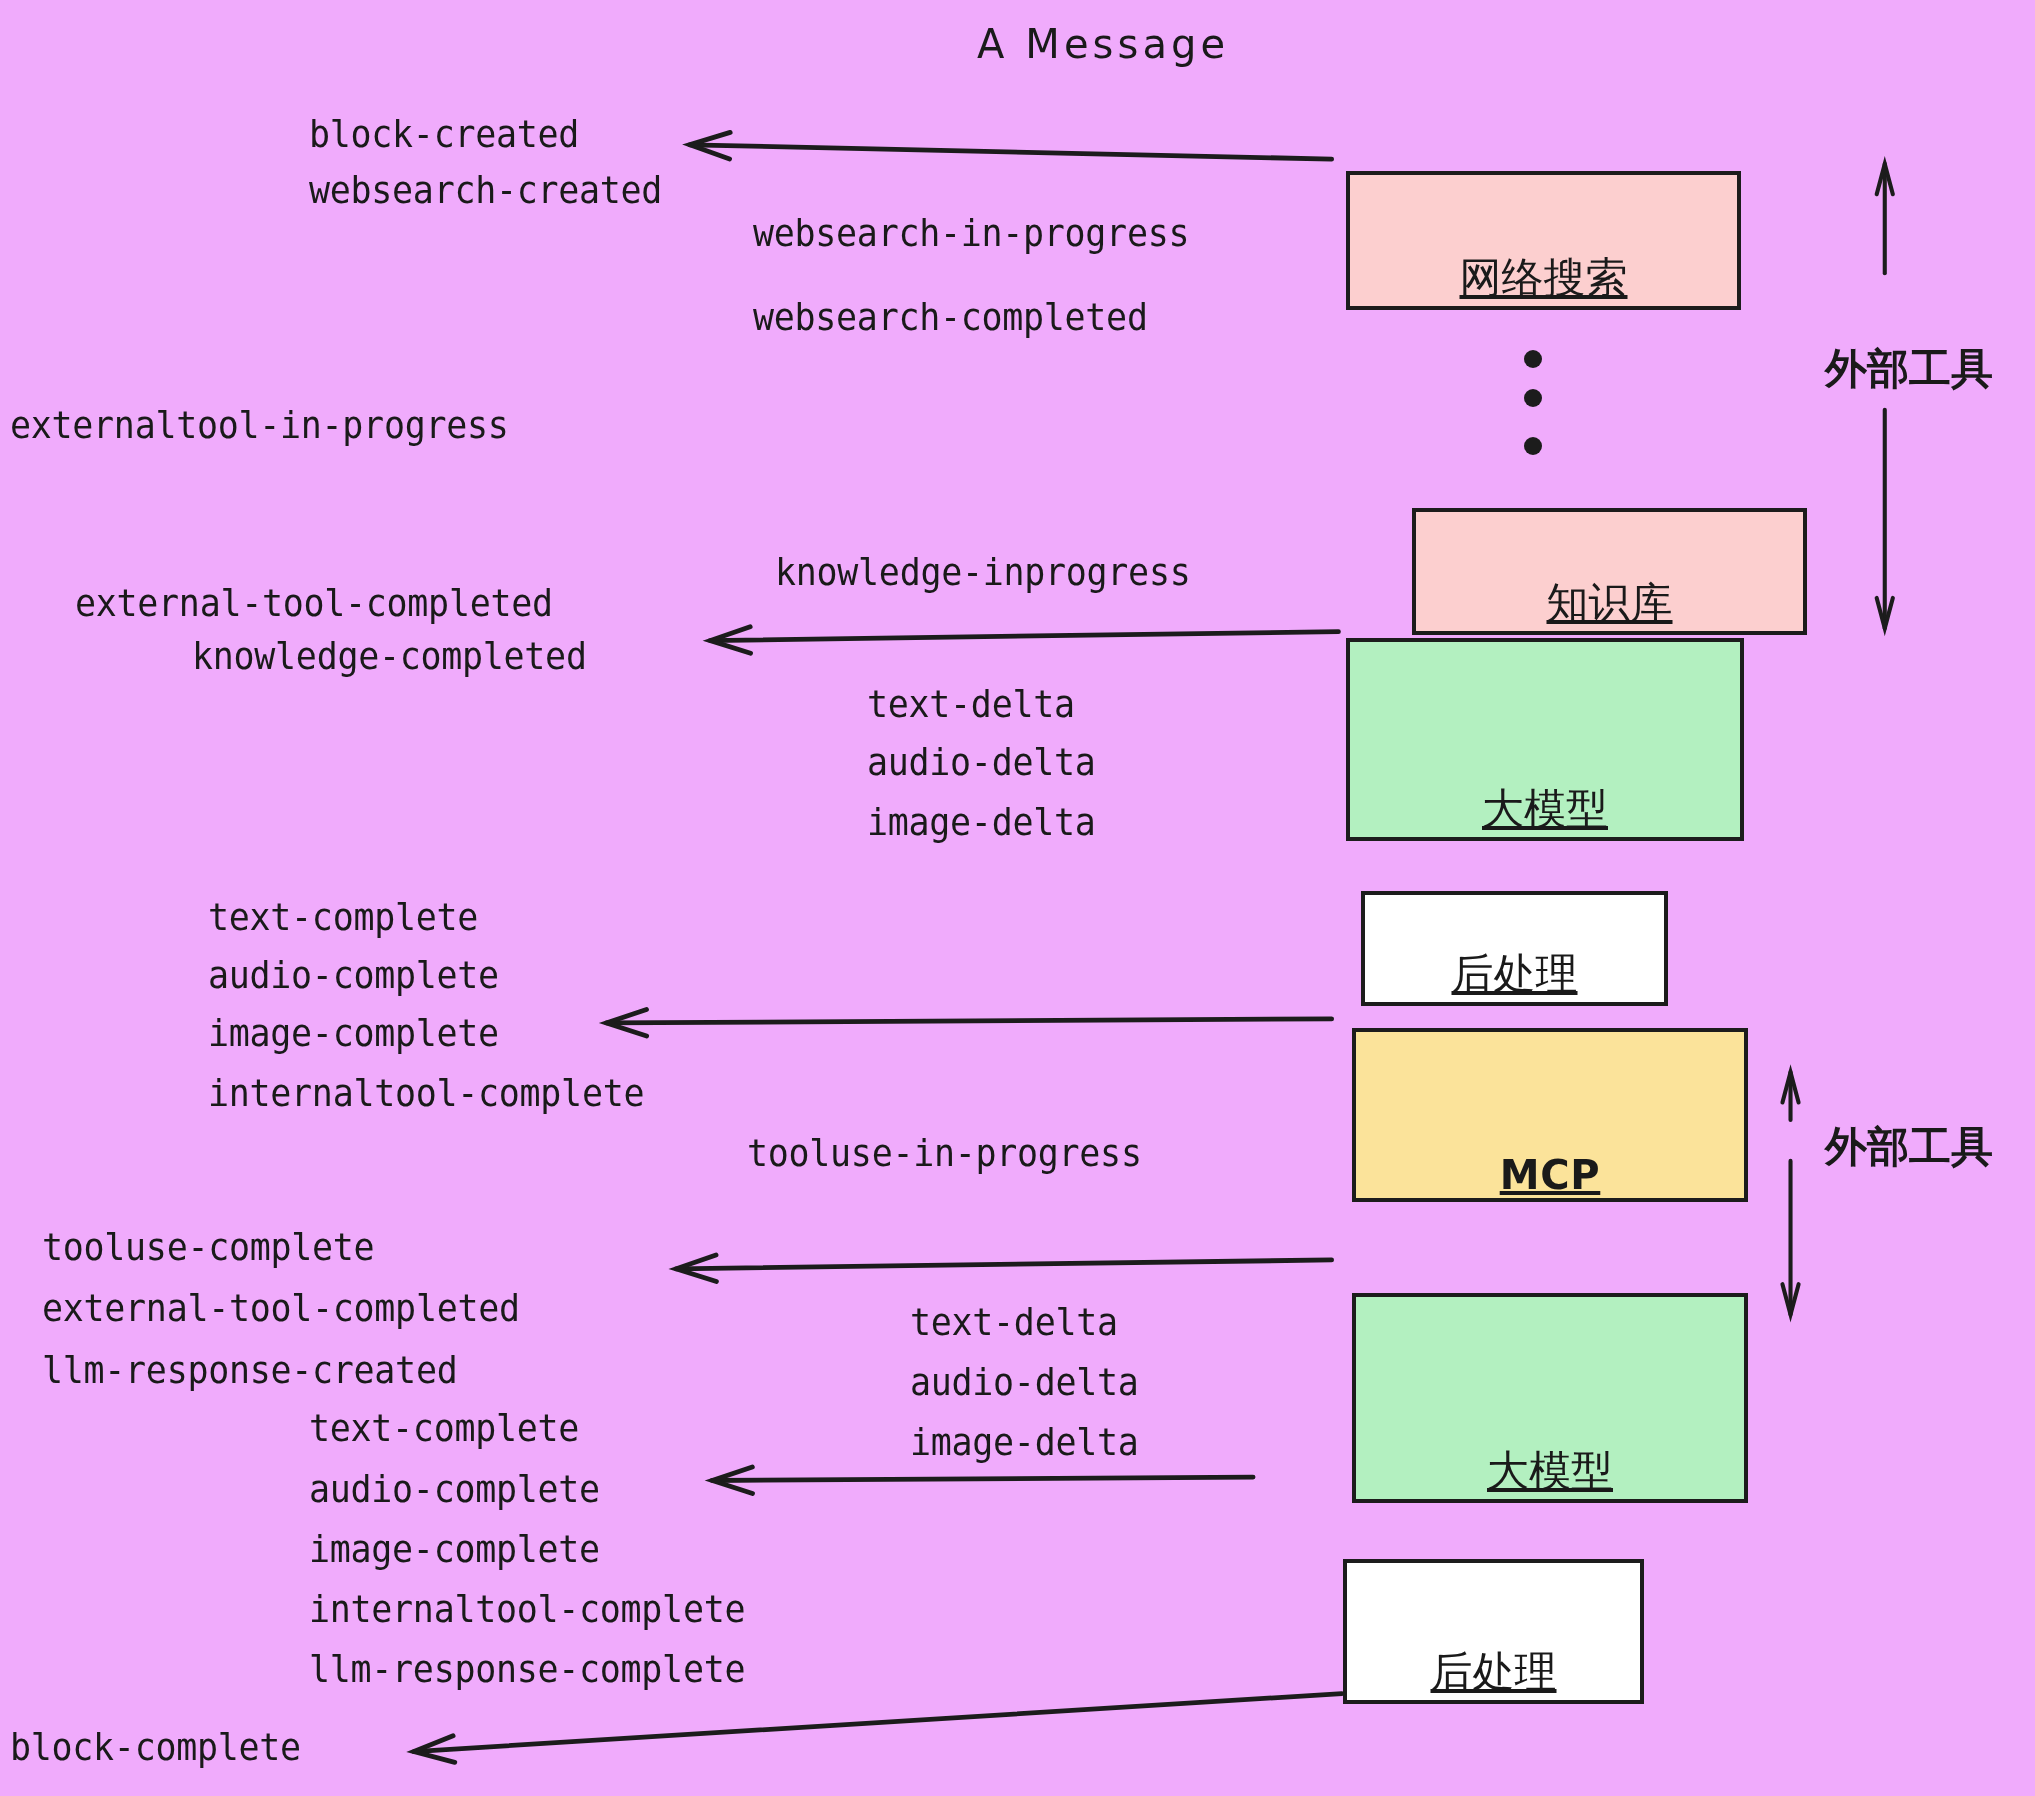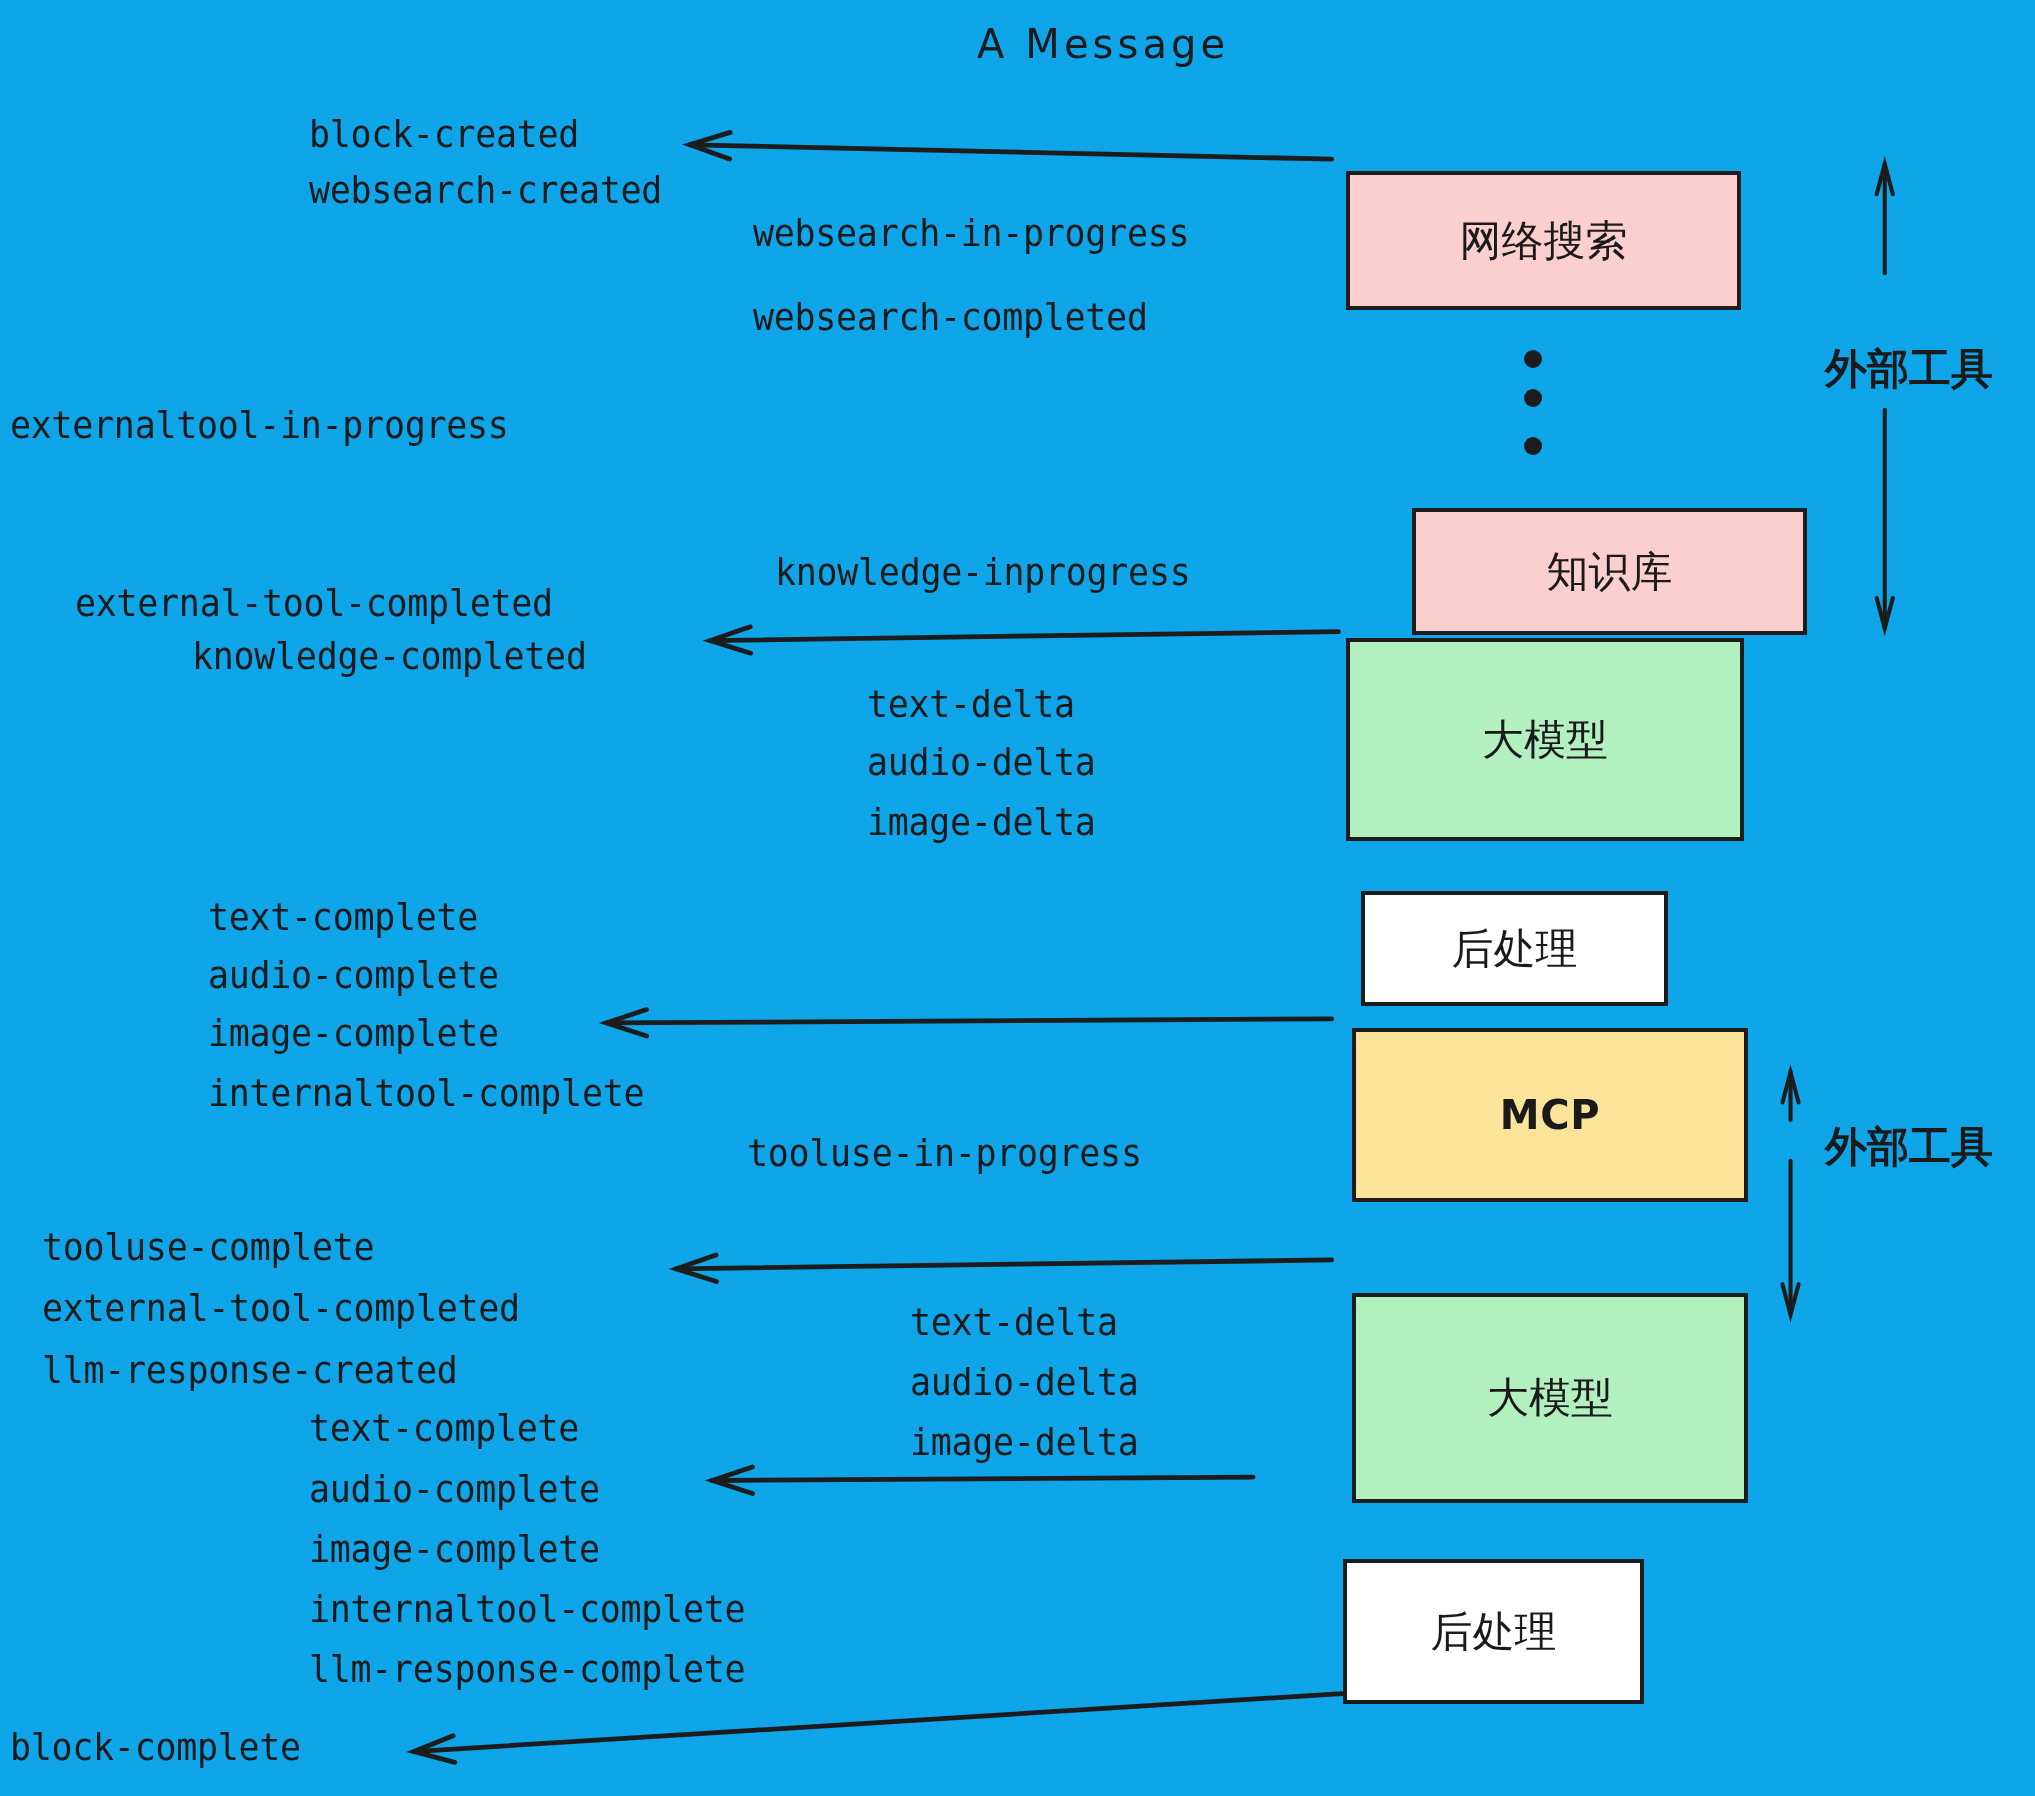--- a/index.html
+++ b/index.html
@@ -1,19 +1,19 @@
 <!DOCTYPE html>
 <html style="font-size:11px"><head>
 <meta charset="utf-8">
 <style>
   html,body{margin:0;padding:0;background:#ffffff;}
   #root{
     position:relative;
     width:2035px;height:1796px;
-    background:#0ea5e9;
+    background:#f0abfc;
     font-family:"DejaVu Sans Mono","Liberation Mono",monospace;
     overflow:hidden;
   }
   .evt{
     position:absolute;
     font-family:"DejaVu Sans Mono","Liberation Mono",monospace;
     font-size:38px;
     letter-spacing:-0.3px;
     color:#1a1a1a;
     white-space:nowrap;
@@ -27,25 +27,26 @@
     font-size:40px;
     letter-spacing:4.1px;
     color:#1a1a1a;
     white-space:nowrap;
   }
   .box{
     position:absolute;
     border:4.8px solid #1c1c1c;
     box-sizing:border-box;
     display:flex;
-    align-items:center;
+    align-items:flex-end;
     justify-content:center;
     font-family:"DejaVu Sans","Liberation Sans",sans-serif;
     font-size:42px;
     color:#1a1a1a;
+    text-decoration:underline;
   }
   .box.mcpbox{
     font-family:"DejaVu Sans","Liberation Sans",sans-serif;
     font-size:40px;
     font-weight:bold;
     letter-spacing:0.7px;
   }
   .dot{
     position:absolute;
     width:18px;height:18px;

